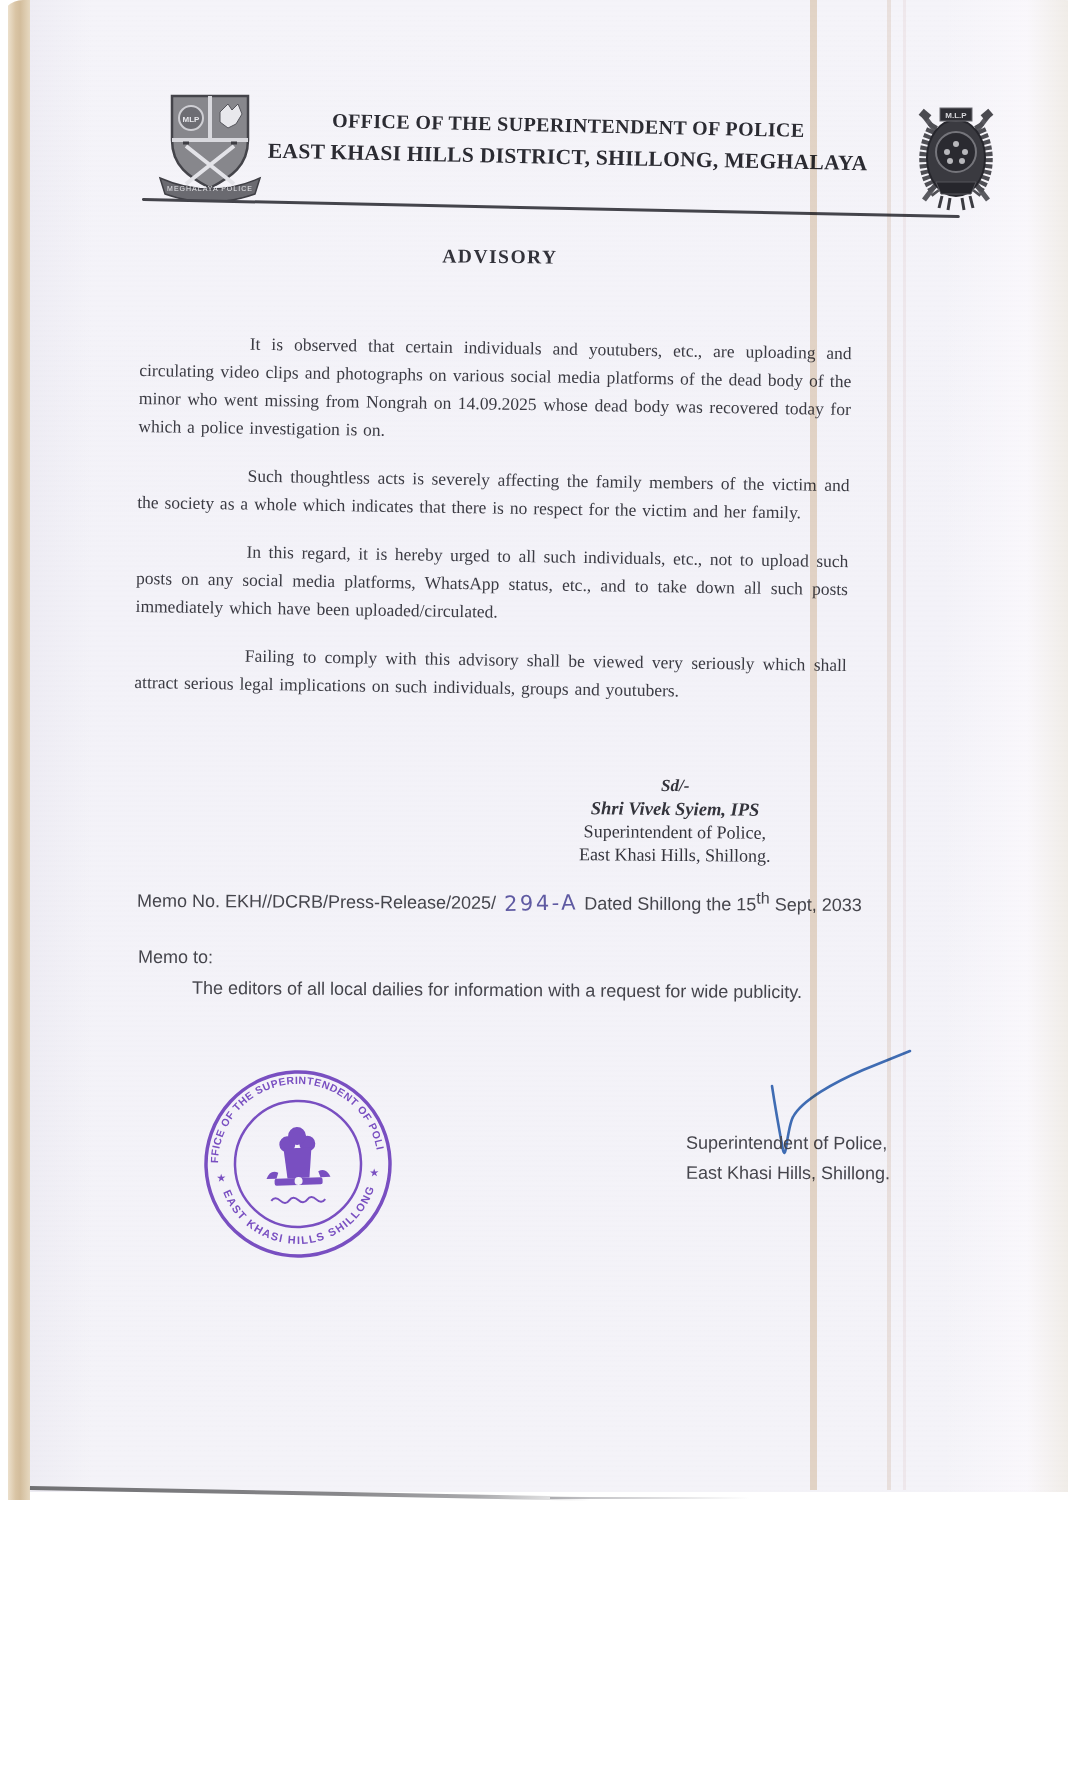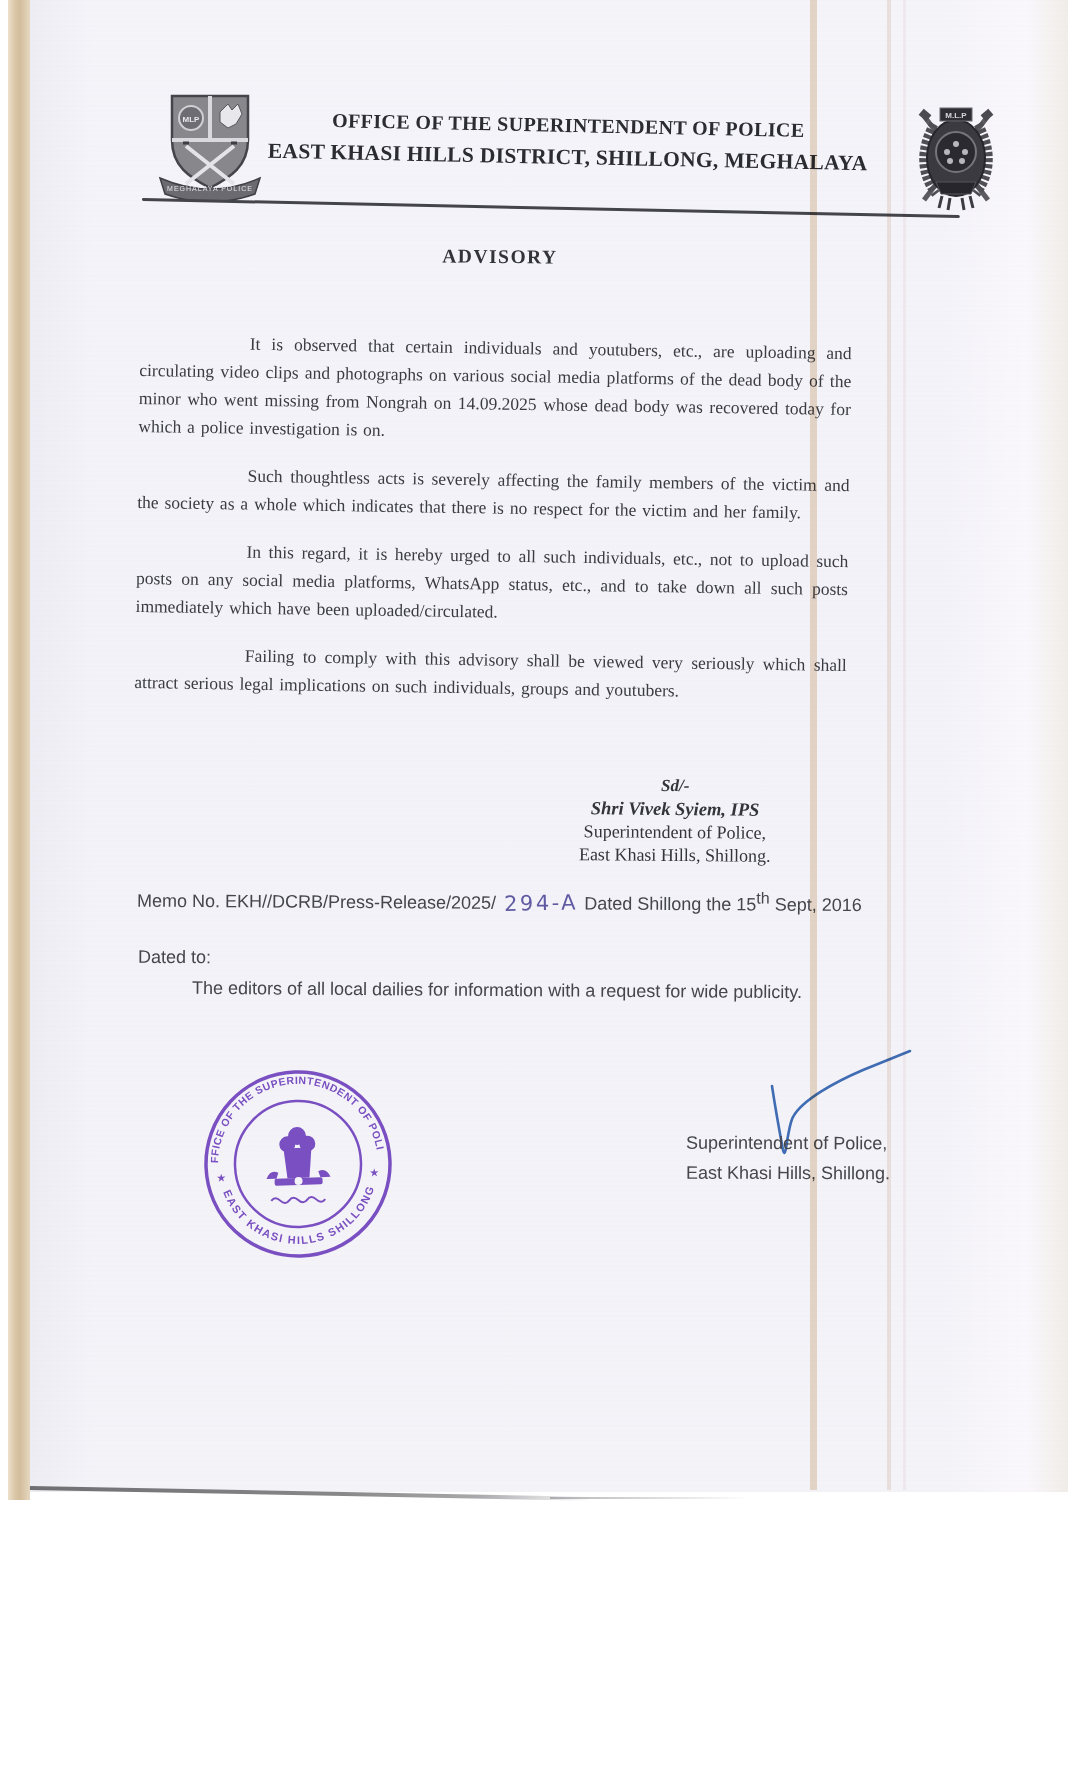--- a/index.html
+++ b/index.html
@@ -1,17 +1,17 @@
 <!DOCTYPE html>
 <html><head>
 <meta charset="utf-8">
 <style>
   html,body{margin:0;padding:0;background:#ffffff;}
   .scan{position:relative;width:1088px;height:1792px;background:#ffffff;overflow:hidden;
-        font-family:"Liberation Serif", serif;}
+        font-family:"Liberation Serif", serif;border-radius:23px;}
   
   .left-strip{position:absolute;left:8px;top:0;width:22px;height:1500px;
     background:linear-gradient(90deg,#ece0cc 0%,#d9c4a4 35%,#d3bd9c 55%,#e6d8c0 100%);}
   
   .paper{position:absolute;left:30px;top:0;width:1038px;height:1492px;
     background:
       linear-gradient(90deg, rgba(233,231,240,.55) 0%, rgba(255,255,255,0) 6%),
       linear-gradient(90deg, rgba(255,255,255,0) 88%, rgba(250,248,252,.9) 96%, rgba(240,236,230,.9) 100%),
       linear-gradient(180deg,#f5f4f9 0%,#f3f2f8 40%,#f4f3f8 100%);
   }
@@ -122,23 +122,23 @@
       <p>Failing to comply with this advisory shall be viewed very seriously which shall attract serious legal implications on such individuals, groups and youtubers.</p>
     </div>
 
     <div class="sigblock">
       <div class="sd">Sd/-</div>
       <div class="name">Shri Vivek Syiem, IPS</div>
       <div class="desig">Superintendent of Police,</div>
       <div class="loc">East Khasi Hills, Shillong.</div>
     </div>
 
-    <div class="memoline sans"><span>Memo No. EKH//DCRB/Press-Release/2025/</span><span class="hand">294-A</span><span>Dated Shillong the 15</span><sup>th</sup><span> Sept, 2016</span></div>
+    <div class="memoline sans"><span>Memo No. EKH//DCRB/Press-Release/2025/</span><span class="hand">294-A</span><span>Dated Shillong the 15</span><sup>th</sup><span> Sept, 2033</span></div>
 
-    <div class="copyto sans">Dated to:</div>
+    <div class="copyto sans">Memo to:</div>
     <div class="editors sans">The editors of all local dailies for information with a request for wide publicity.</div>
 
     <svg class="stamp" width="196" height="196" viewBox="0 0 196 196">
       <g fill="none" stroke="#6f42bd">
         <circle cx="98" cy="98" r="92" stroke-width="3.5"></circle>
         <circle cx="98" cy="98" r="63" stroke-width="2.5"></circle>
       </g>
       <defs>
         <path id="arcTop" d="M 18.3 91 A 80 80 0 0 1 177.7 91"></path>
         <path id="arcBot" d="M 22.8 125.2 A 80 80 0 0 0 173.2 125.2"></path>

